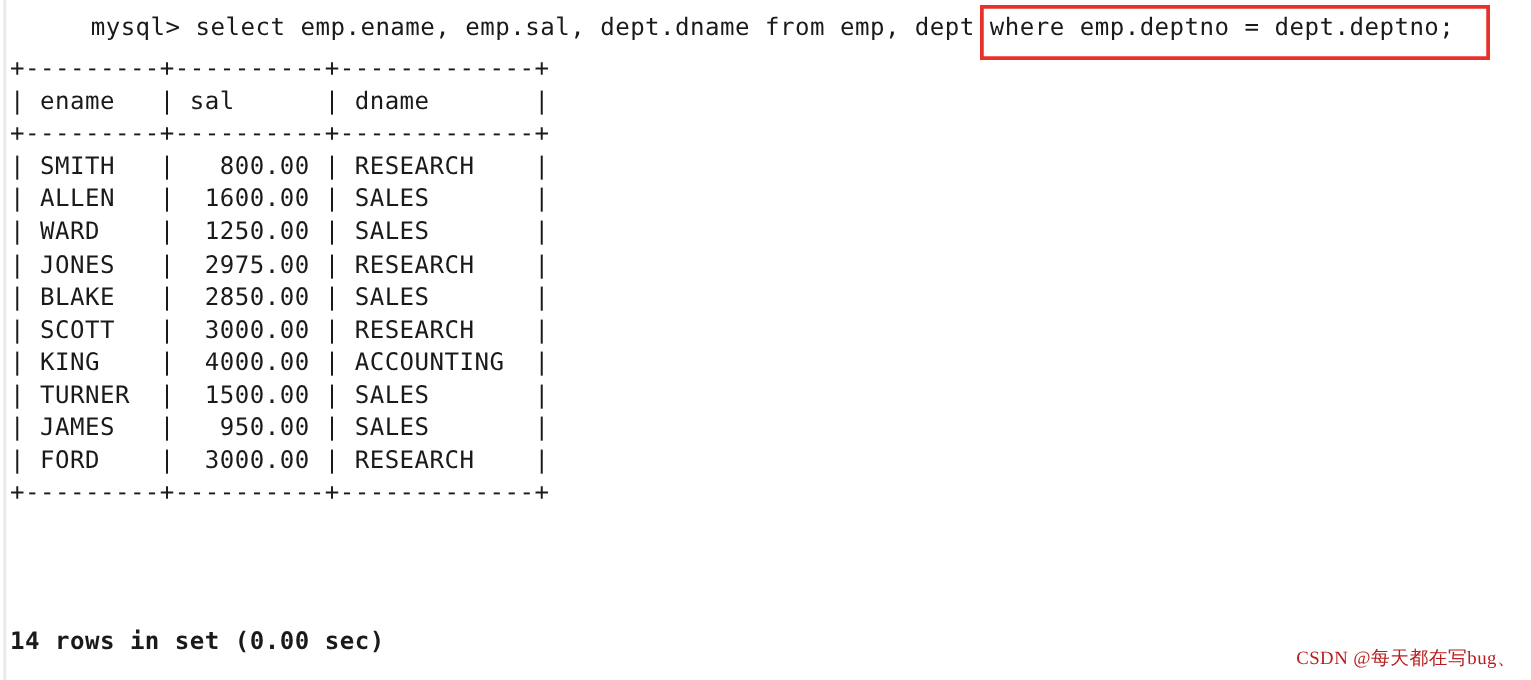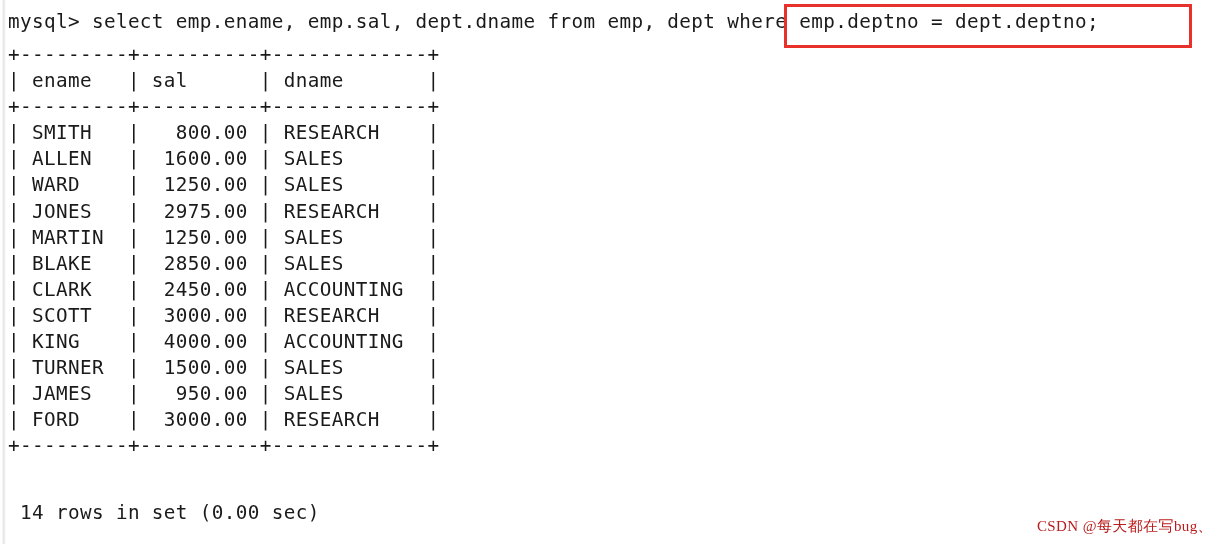--- a/index.html
+++ b/index.html
@@ -28,20 +28,21 @@
     width: 4px;
     height: 544px;
     background: linear-gradient(to right, #ffffff 0%, #e3e5e8 35%, #f2f3f4 75%, #ffffff 100%);
   }
   #terminal {
     position: absolute;
     left: 8px;
     top: 0px;
     width: 1217px;
     height: 472px;
+    text-align: center;
   }
   .line {
     font-family: "DejaVu Sans Mono", "Liberation Mono", monospace;
     font-size: 19.3px;
     line-height: 26.1px;
     letter-spacing: 0.38px;
     color: #1a1a1a;
     white-space: pre;
     height: 26.1px;
   }
@@ -51,22 +52,23 @@
     top: 9px;
     width: 1220px;
   }
   #table-block {
     position: absolute;
     left: 0px;
     top: 42px;
   }
   #footer-line {
     position: absolute;
-    left: 12px;
+    left: 0px;
     top: 500px;
+    font-weight: bold;
   }
   
   #where-highlight-box {
     position: absolute;
     left: 784px;
     top: 4px;
     width: 408px;
     height: 44px;
     border: 3px solid #e8312a;
     box-sizing: border-box;
@@ -96,23 +98,21 @@
     <div id="prompt-line" class="line">mysql&gt; select emp.ename, emp.sal, dept.dname from emp, dept where emp.deptno = dept.deptno;</div>
 
     <div id="table-block">
       <div class="line">+---------+----------+-------------+</div>
       <div class="line">| ename   | sal      | dname       |</div>
       <div class="line">+---------+----------+-------------+</div>
       <div class="line">| SMITH   |   800.00 | RESEARCH    |</div>
       <div class="line">| ALLEN   |  1600.00 | SALES       |</div>
       <div class="line">| WARD    |  1250.00 | SALES       |</div>
       <div class="line">| JONES   |  2975.00 | RESEARCH    |</div>
-      <div class="line">| MARTIN  |  1250.00 | SALES       |</div>
       <div class="line">| BLAKE   |  2850.00 | SALES       |</div>
-      <div class="line">| CLARK   |  2450.00 | ACCOUNTING  |</div>
       <div class="line">| SCOTT   |  3000.00 | RESEARCH    |</div>
       <div class="line">| KING    |  4000.00 | ACCOUNTING  |</div>
       <div class="line">| TURNER  |  1500.00 | SALES       |</div>
       <div class="line">| JAMES   |   950.00 | SALES       |</div>
       <div class="line">| FORD    |  3000.00 | RESEARCH    |</div>
       <div class="line">+---------+----------+-------------+</div>
     </div>
 
     <div id="footer-line" class="line">14 rows in set (0.00 sec)</div>
 

